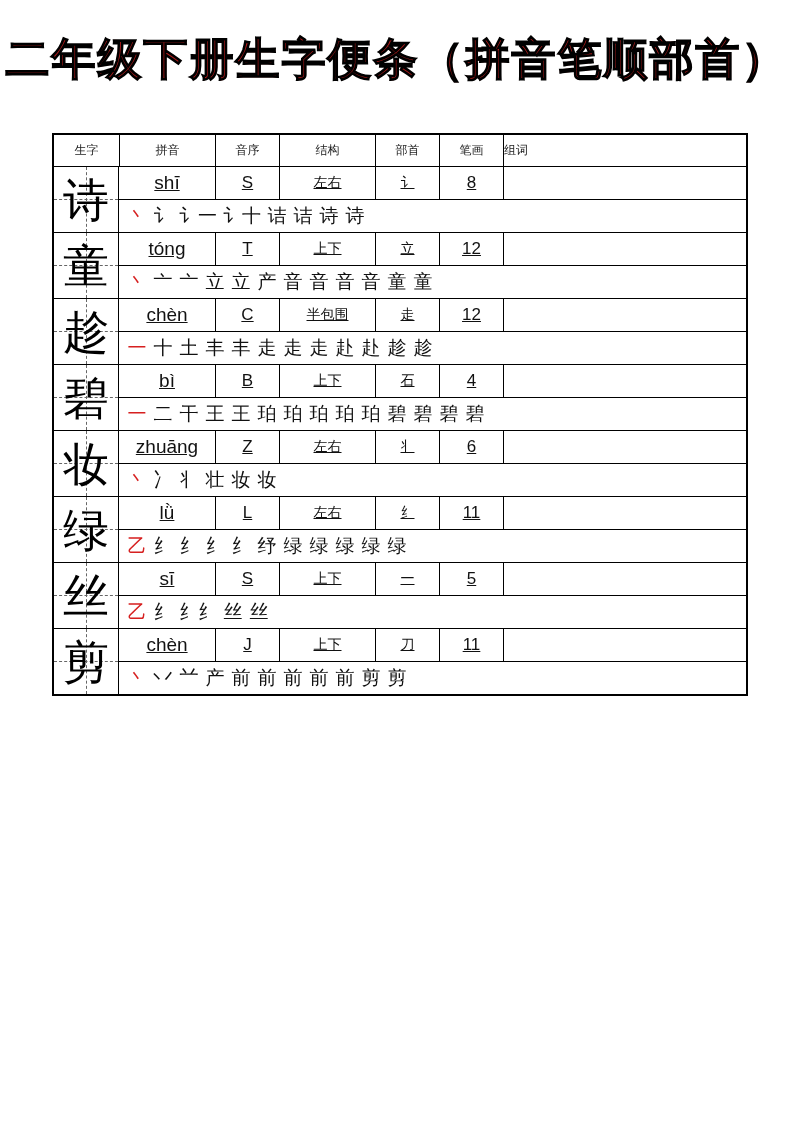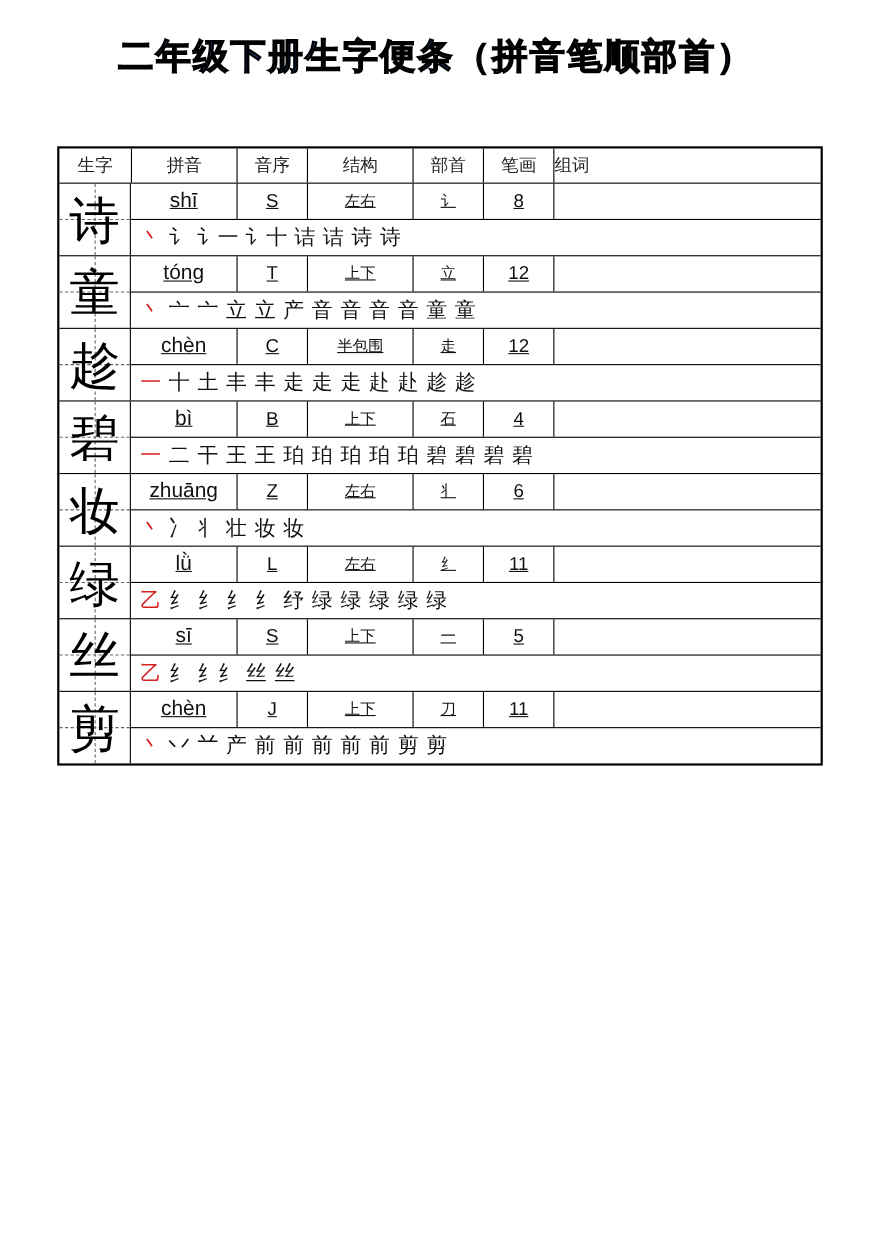--- a/index.html
+++ b/index.html
@@ -1,29 +1,29 @@
 <!DOCTYPE html>
 <html><head>
 <meta charset="utf-8">
 <style>
   html, body { margin: 0; padding: 0; background: #ffffff; }
   body { width: 793px; height: 1122px; position: relative; overflow: hidden;
          font-family: "DejaVu Serif", serif; color: #111; }
   .title { position: absolute; left: 0; top: 30px; width: 793px; text-align: center;
-           font-family: "DejaVu Sans", sans-serif; font-weight: 900; font-size: 32px;
-           letter-spacing: 2px; color: #3b82f6; -webkit-text-stroke: 1.2px #000; }
+           font-family: "DejaVu Sans", sans-serif; font-weight: 900; font-size: 44px;
+           letter-spacing: 2px; color: #b91c1c; -webkit-text-stroke: 1.2px #000; }
   .sheet { position: absolute; left: 52px; top: 133px; width: 696px;
            border: 2px solid #000; box-sizing: border-box; }
   .row { display: flex; border-top: 1.5px solid #000; }
   .row:first-child { border-top: none; }
   .cell { box-sizing: border-box; border-left: 1.5px solid #000; display: flex;
           align-items: center; justify-content: center; font-size: 15px; }
   .cell:first-child { border-left: none; }
   .hdr { height: 31px; }
-  .hdr .cell { font-family: "DejaVu Serif", serif; font-size: 16px; color: #222; }
+  .hdr .cell { font-family: "DejaVu Serif", serif; font-size: 12px; color: #222; }
   .c0 { width: 65px; } .c1 { width: 96px; } .c2 { width: 64px; } .c3 { width: 96px; }
   .c4 { width: 64px; } .c5 { width: 64px; } .c6 { flex: 1; justify-content: flex-start; }
   .block { display: flex; border-top: 1.5px solid #000; height: 65px; }
   .charbox { width: 65px; position: relative; box-sizing: border-box;
              border-right: 1.5px solid #000; display: flex; align-items: center; justify-content: center; }
   .charbox .vguide { position: absolute; left: 32px; top: 0; bottom: 0; border-left: 1px dashed #666; }
   .charbox .hguide { position: absolute; top: 32px; left: 0; right: 0; border-top: 1px dashed #666; }
   .bigchar { position: relative; font-family: "DejaVu Serif", serif; font-size: 46px; line-height: 1; color: #000; z-index: 1; }
   .right { flex: 1; display: flex; flex-direction: column; }
   .info { display: flex; height: 32px; text-decoration: underline; }

